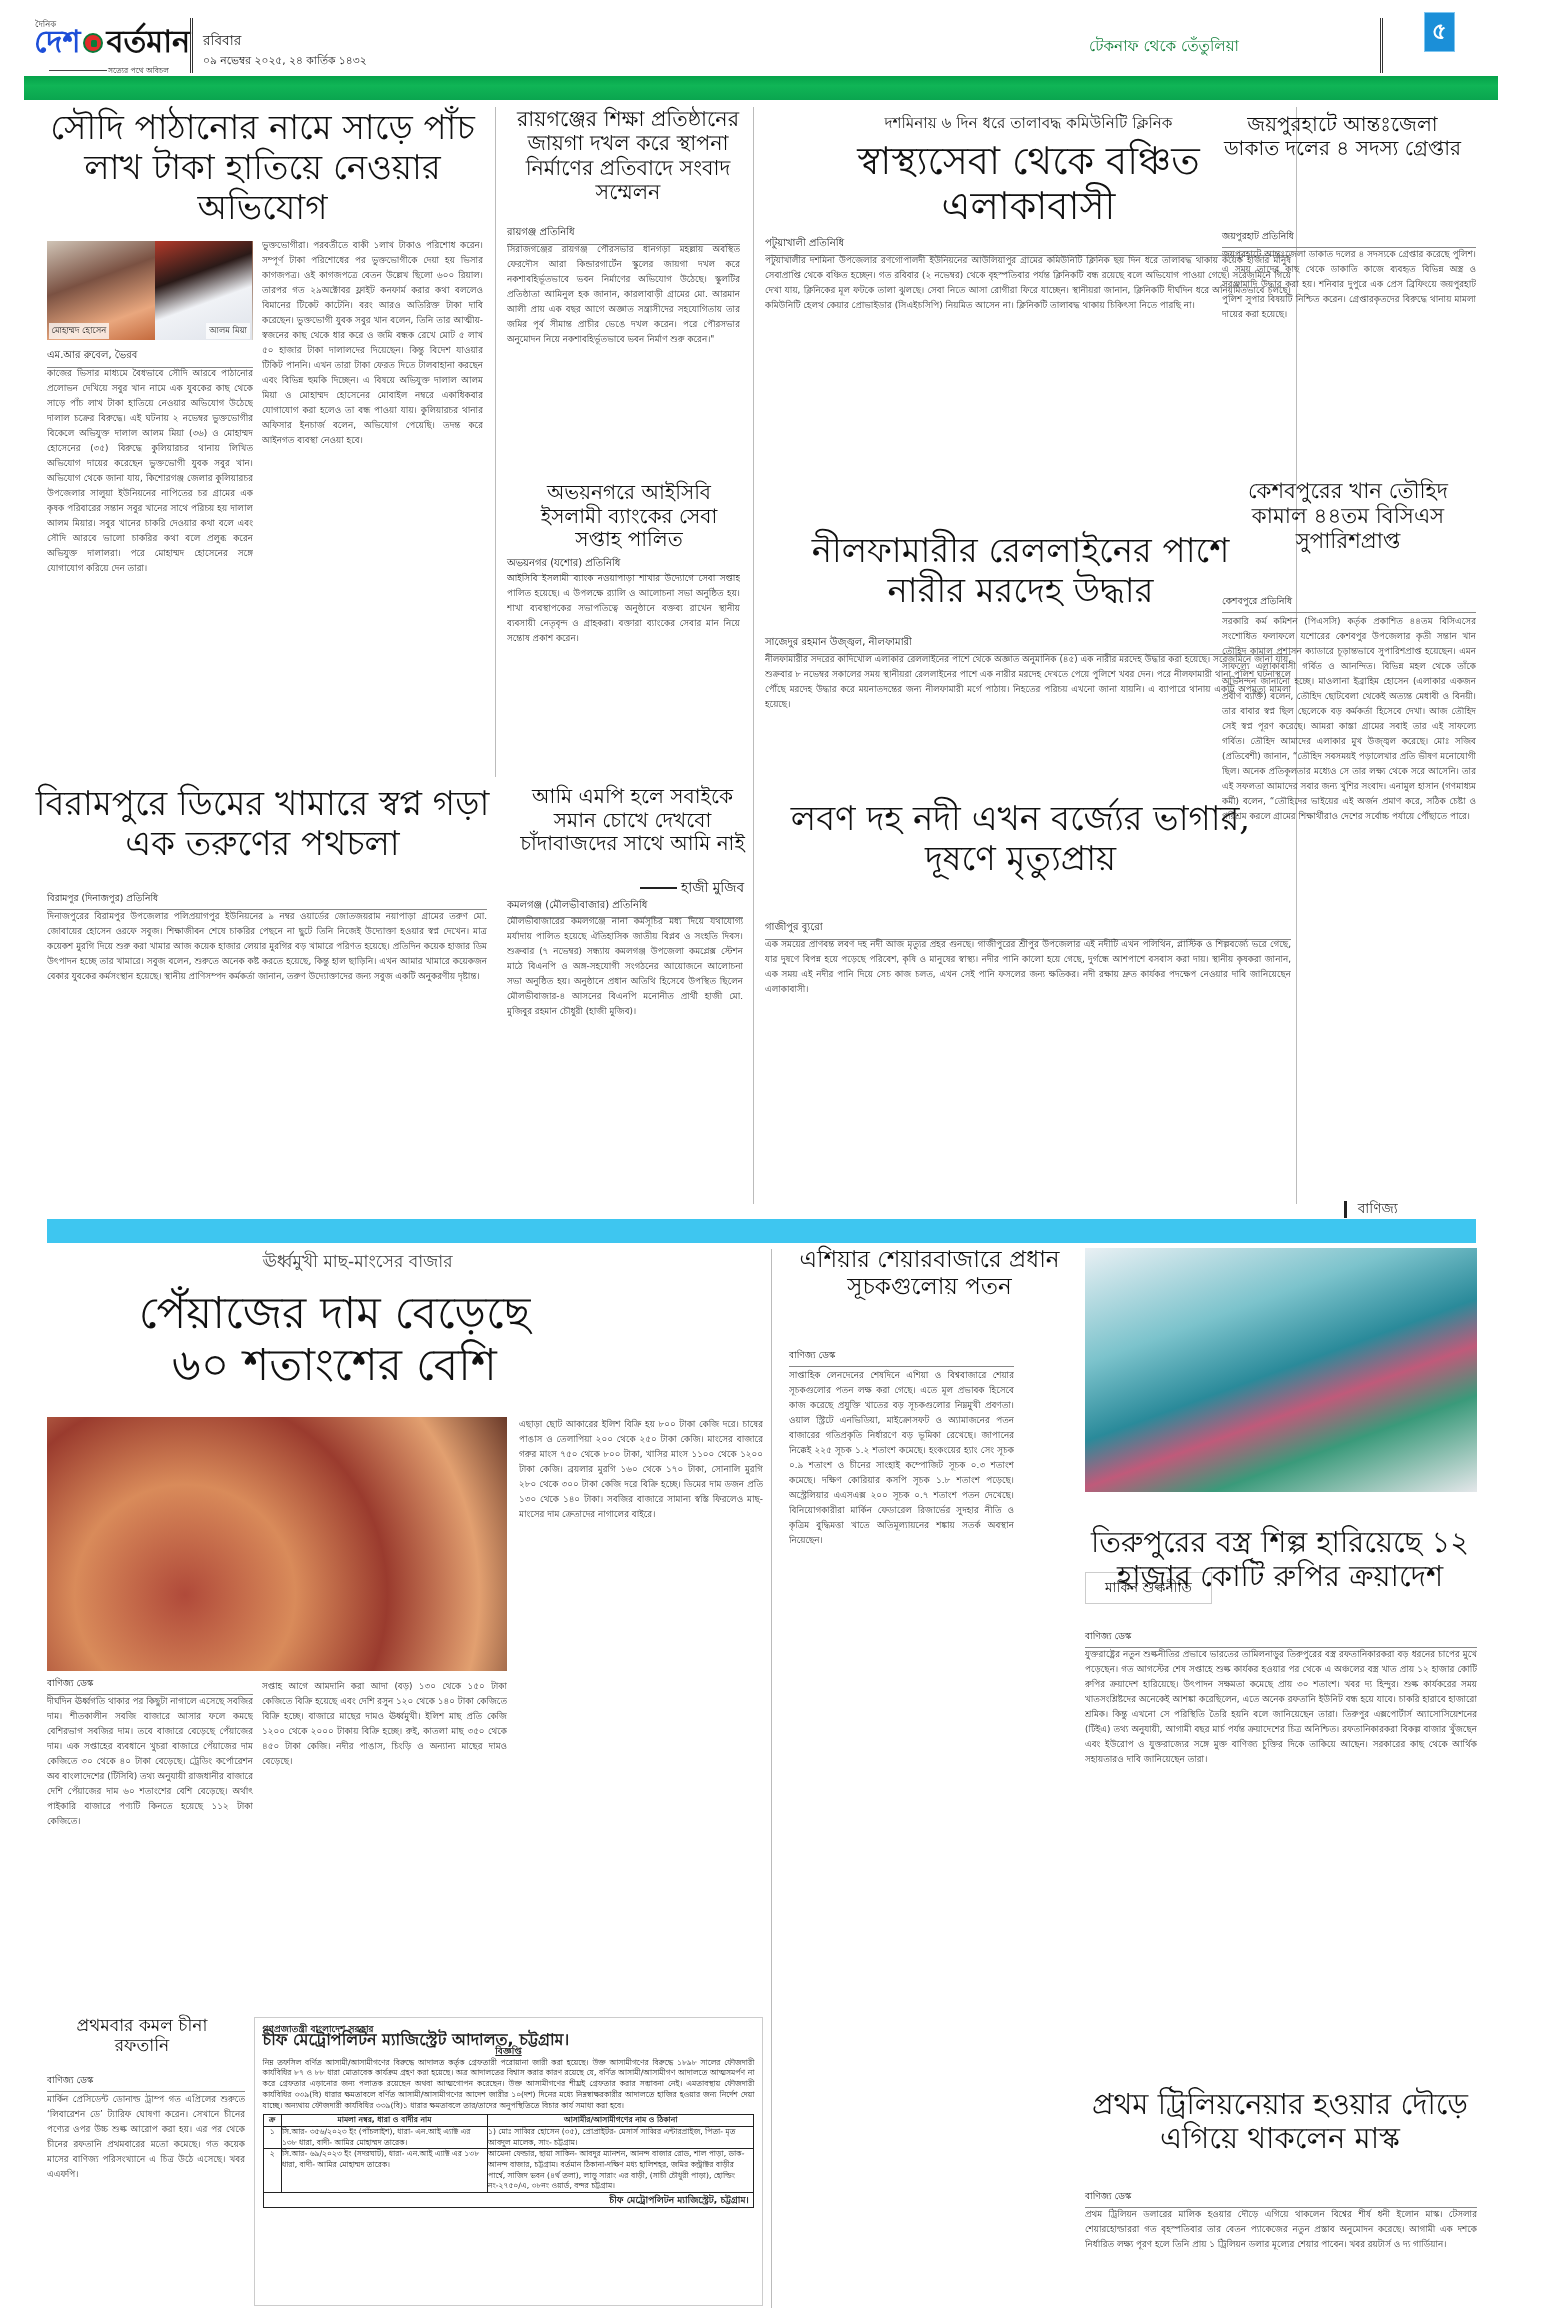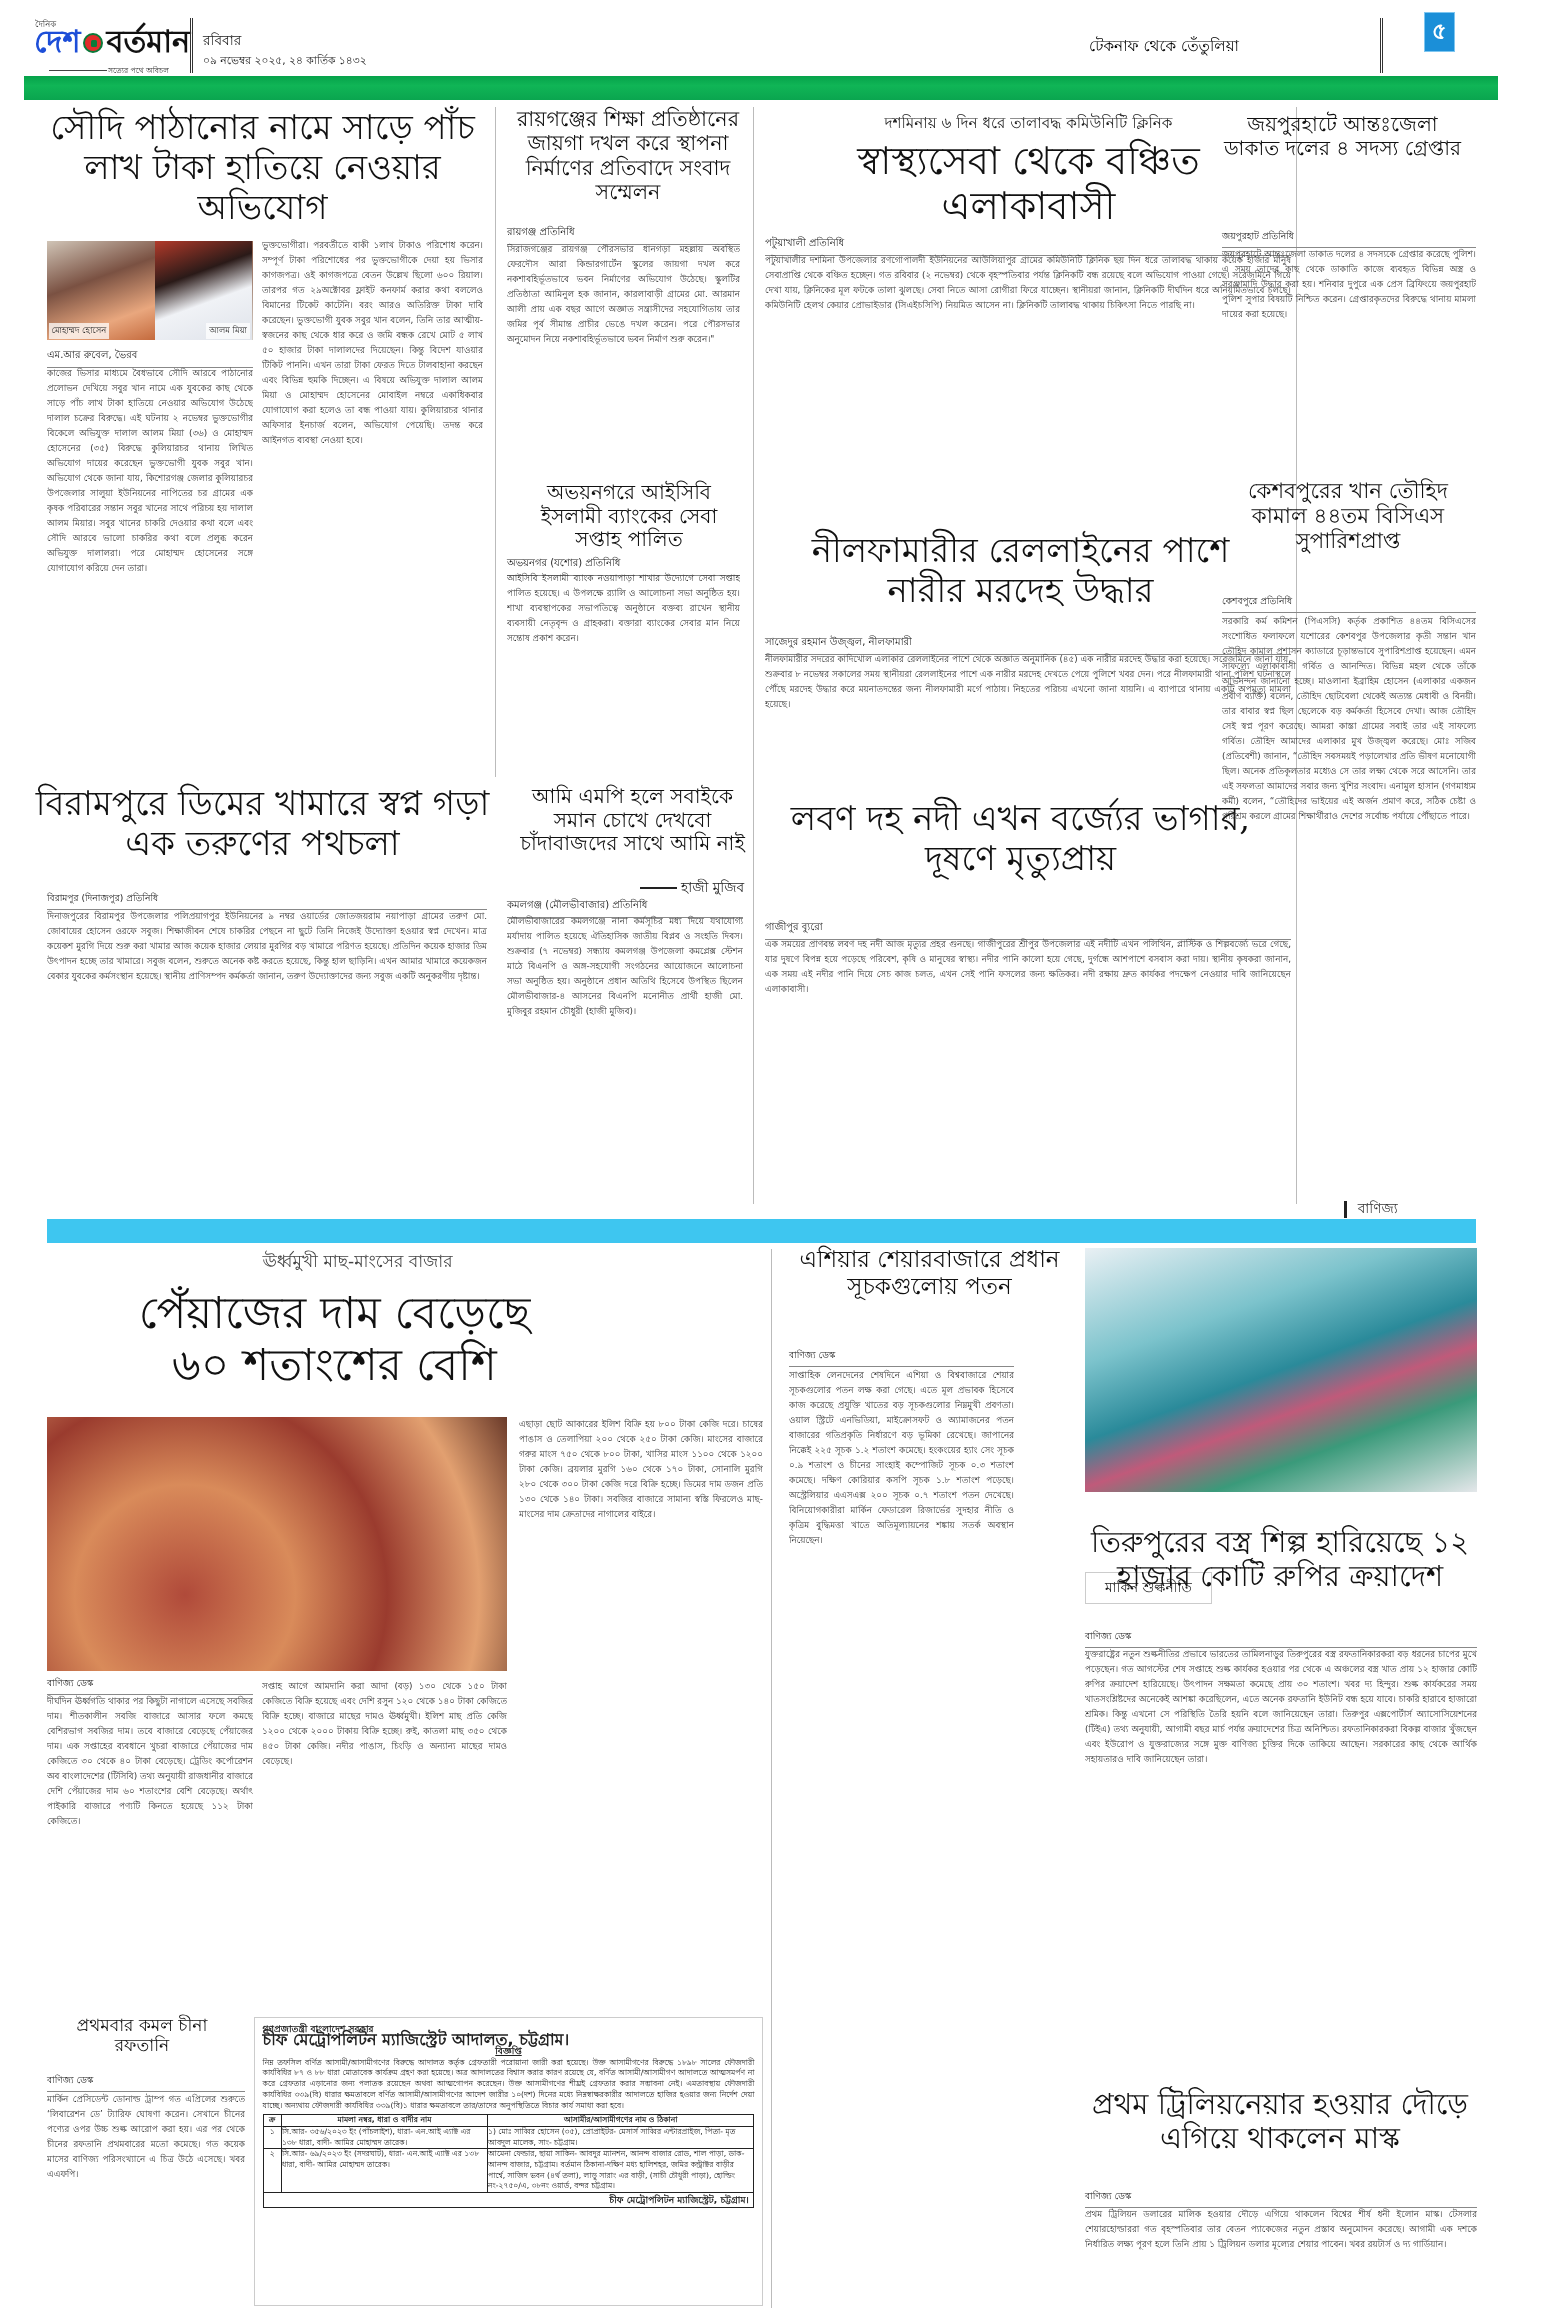--- a/index.html
+++ b/index.html
@@ -24,21 +24,21 @@
     <span style="display:inline-block;width:20px;height:20px;border-radius:50%;background:#e32b2b;border:2.3px solid #0a7a3a;position:relative">
         <span style="position:absolute;left:5.3px;top:4.6px;width:6.1px;height:7.6px;background:#0a7a3a;border-radius:1.5px"></span>
       </span>
     <span style="font-family:'DejaVu Serif',serif;font-weight:bold;font-size:30.5px;color:#111">বর্তমান</span>
   </div>
   <div class="abs" style="left:49px;top:70px;width:58px;height:0.8px;background:#444"></div>
   <div class="abs" style="left:108px;top:64px;font-size:7.6px;color:#333">সত্যের পথে অবিচল</div>
   <div class="abs" style="left:190px;top:18.3px;width:3px;height:55px;border-left:0.8px solid #333;border-right:0.8px solid #333"></div>
   <div class="abs" style="left:203px;top:29px;font-size:13.7px;color:#222">রবিবার</div>
   <div class="abs" style="left:203px;top:52px;font-size:10.7px;color:#222">০৯ নভেম্বর ২০২৫, ২৪ কার্তিক ১৪৩২</div>
-  <div class="abs" style="left:1089px;top:34px;font-size:15.2px;color:#000000">টেকনাফ থেকে তেঁতুলিয়া</div>
+  <div class="abs" style="left:1089px;top:34px;font-size:15.2px;color:#15803d">টেকনাফ থেকে তেঁতুলিয়া</div>
   <div class="abs" style="left:1380px;top:18.3px;width:3px;height:55px;border-left:0.8px solid #333;border-right:0.8px solid #333"></div>
   <div class="abs" style="left:1424px;top:12.2px;width:30.5px;height:40px;background:#1b8fd8;border:1.5px solid #7ec6f0;display:flex;align-items:center;justify-content:center">
     <span style="color:#fff;font-size:23px;font-weight:bold">৫</span>
   </div>
 </div>
 <div class="abs" style="left:24.4px;top:76px;width:1474px;height:24.4px;background:linear-gradient(180deg,#06a24a,#10b556 40%,#0aa54f);"></div>
 
 <div class="abs hl" style="left:34px;top:107px;width:457px;font-size:34px">সৌদি পাঠানোর নামে সাড়ে পাঁচ লাখ টাকা হাতিয়ে নেওয়ার অভিযোগ</div>
 <div class="abs photo" style="left:47px;top:241px;width:206px;height:99px">
   <div class="abs" style="left:0;top:0;width:108px;height:99px;background:linear-gradient(160deg,#d0c4b6,#7a5142 40%,#e9a77e 75%,#c46a3d)"></div>

